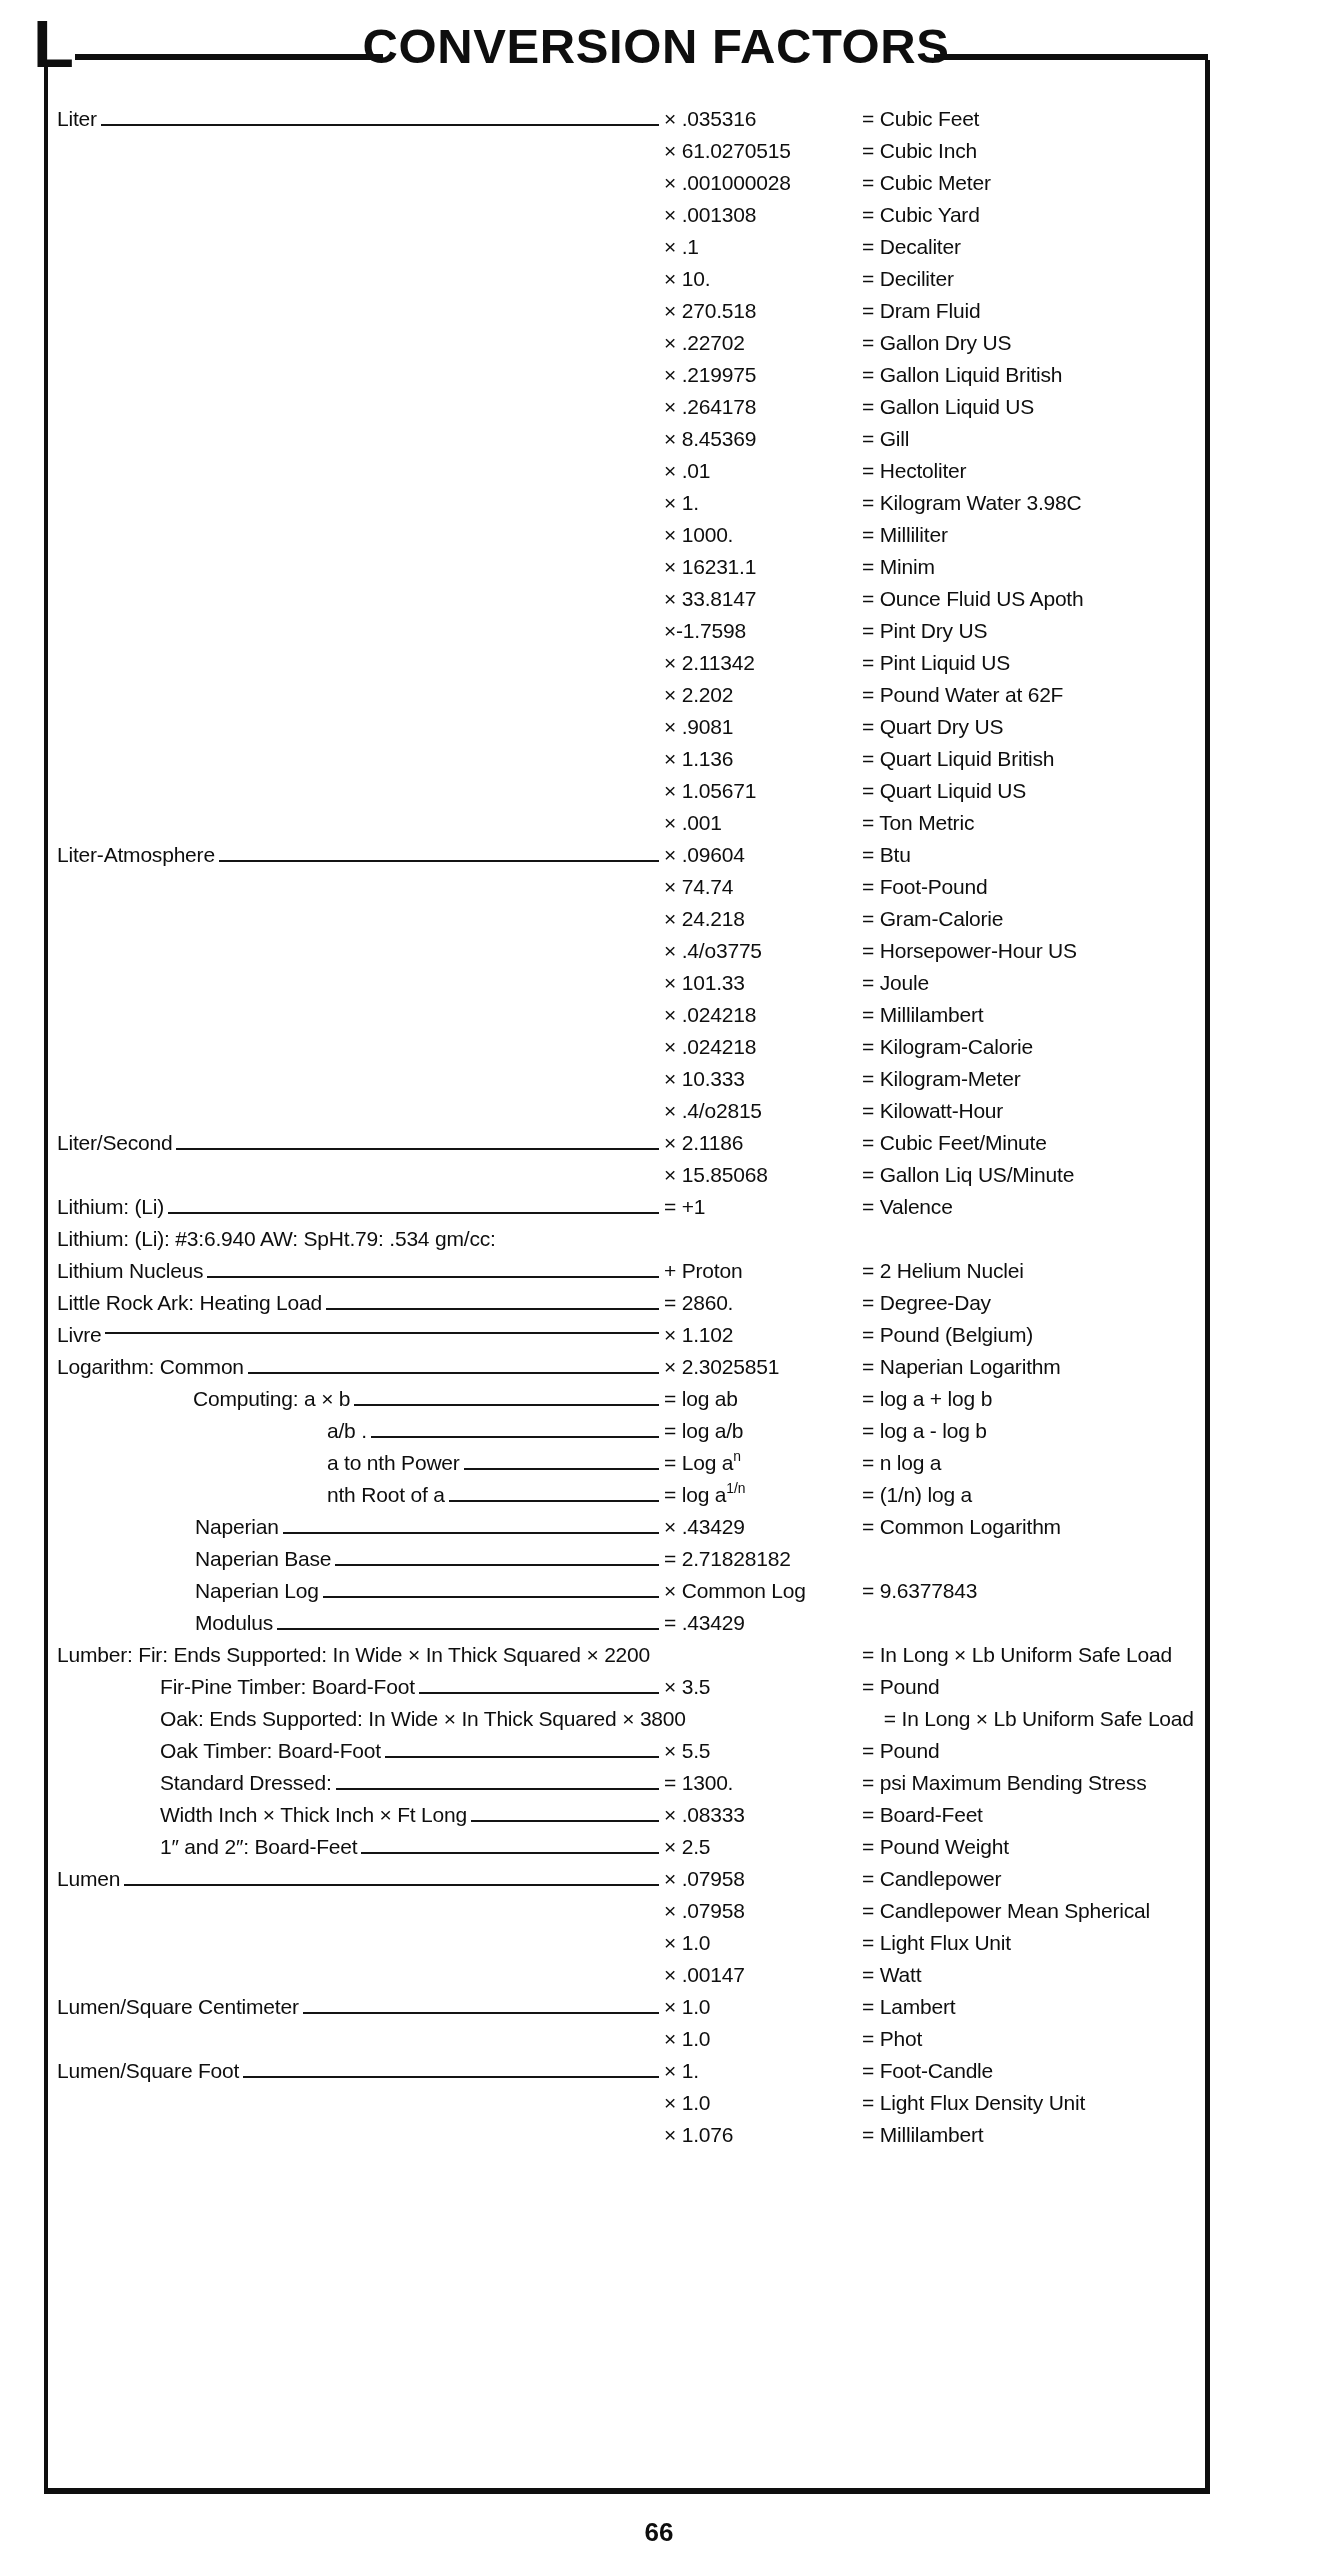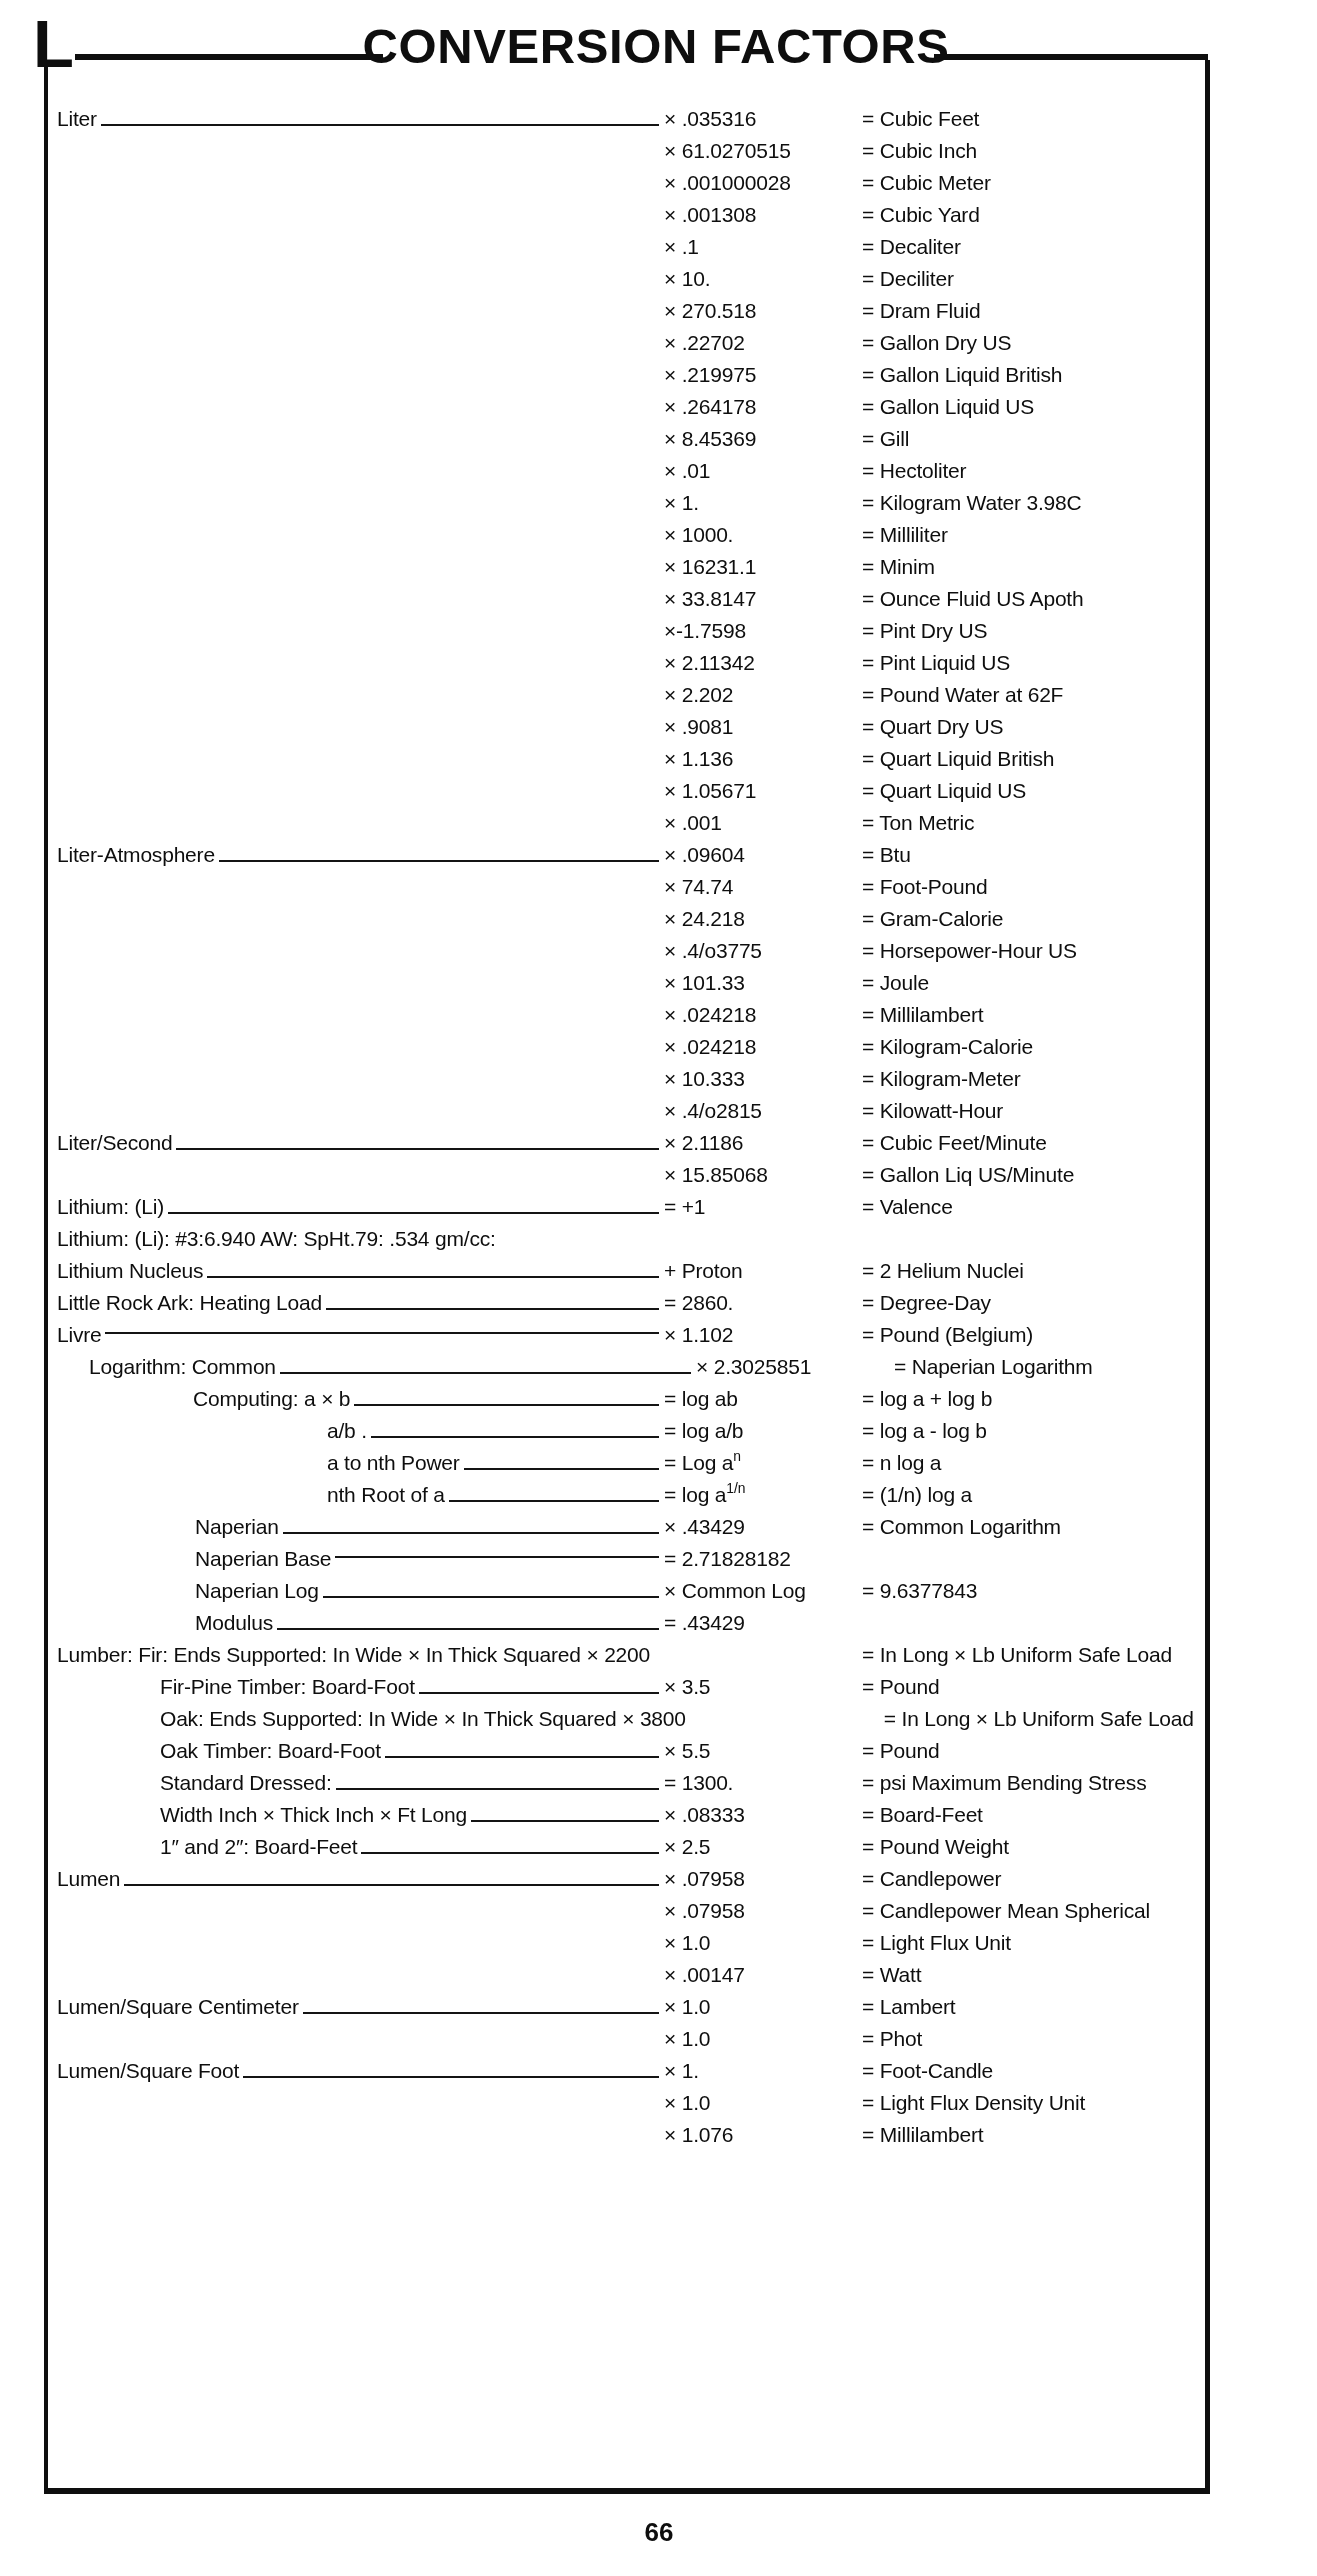--- a/index.html
+++ b/index.html
@@ -380,21 +380,21 @@
       </div>
       <div class="row">
         <div class="cell label" style="padding-left: 0px; align-items: center;">
           <span class="label-text">Livre</span>
           <span class="leader"></span>
         </div>
         <div class="cell mid"><span>× 1.102</span></div>
         <div class="cell right">= Pound (Belgium)</div>
       </div>
       <div class="row">
-        <div class="cell label" style="padding-left: 0px; margin-left: 32px;">
+        <div class="cell label" style="padding-left: 0px;">
           <span class="label-text">Logarithm: Common</span>
           <span class="leader"></span>
         </div>
         <div class="cell mid"><span>× 2.3025851</span></div>
         <div class="cell right">= Naperian Logarithm</div>
       </div>
       <div class="row">
         <div class="cell label" style="padding-left: 136px;">
           <span class="label-text">Computing: a × b</span>
           <span class="leader"></span>
@@ -428,21 +428,21 @@
       </div>
       <div class="row">
         <div class="cell label" style="padding-left: 138px;">
           <span class="label-text">Naperian</span>
           <span class="leader"></span>
         </div>
         <div class="cell mid"><span>× .43429</span></div>
         <div class="cell right">= Common Logarithm</div>
       </div>
       <div class="row">
-        <div class="cell label" style="padding-left: 138px; align-items: center;">
+        <div class="cell label" style="padding-left: 138px;">
           <span class="label-text">Naperian Base</span>
           <span class="leader"></span>
         </div>
         <div class="cell mid"><span>= 2.71828182</span></div>
         <div class="cell right"></div>
       </div>
       <div class="row">
         <div class="cell label" style="padding-left: 138px;">
           <span class="label-text">Naperian Log</span>
           <span class="leader"></span>

